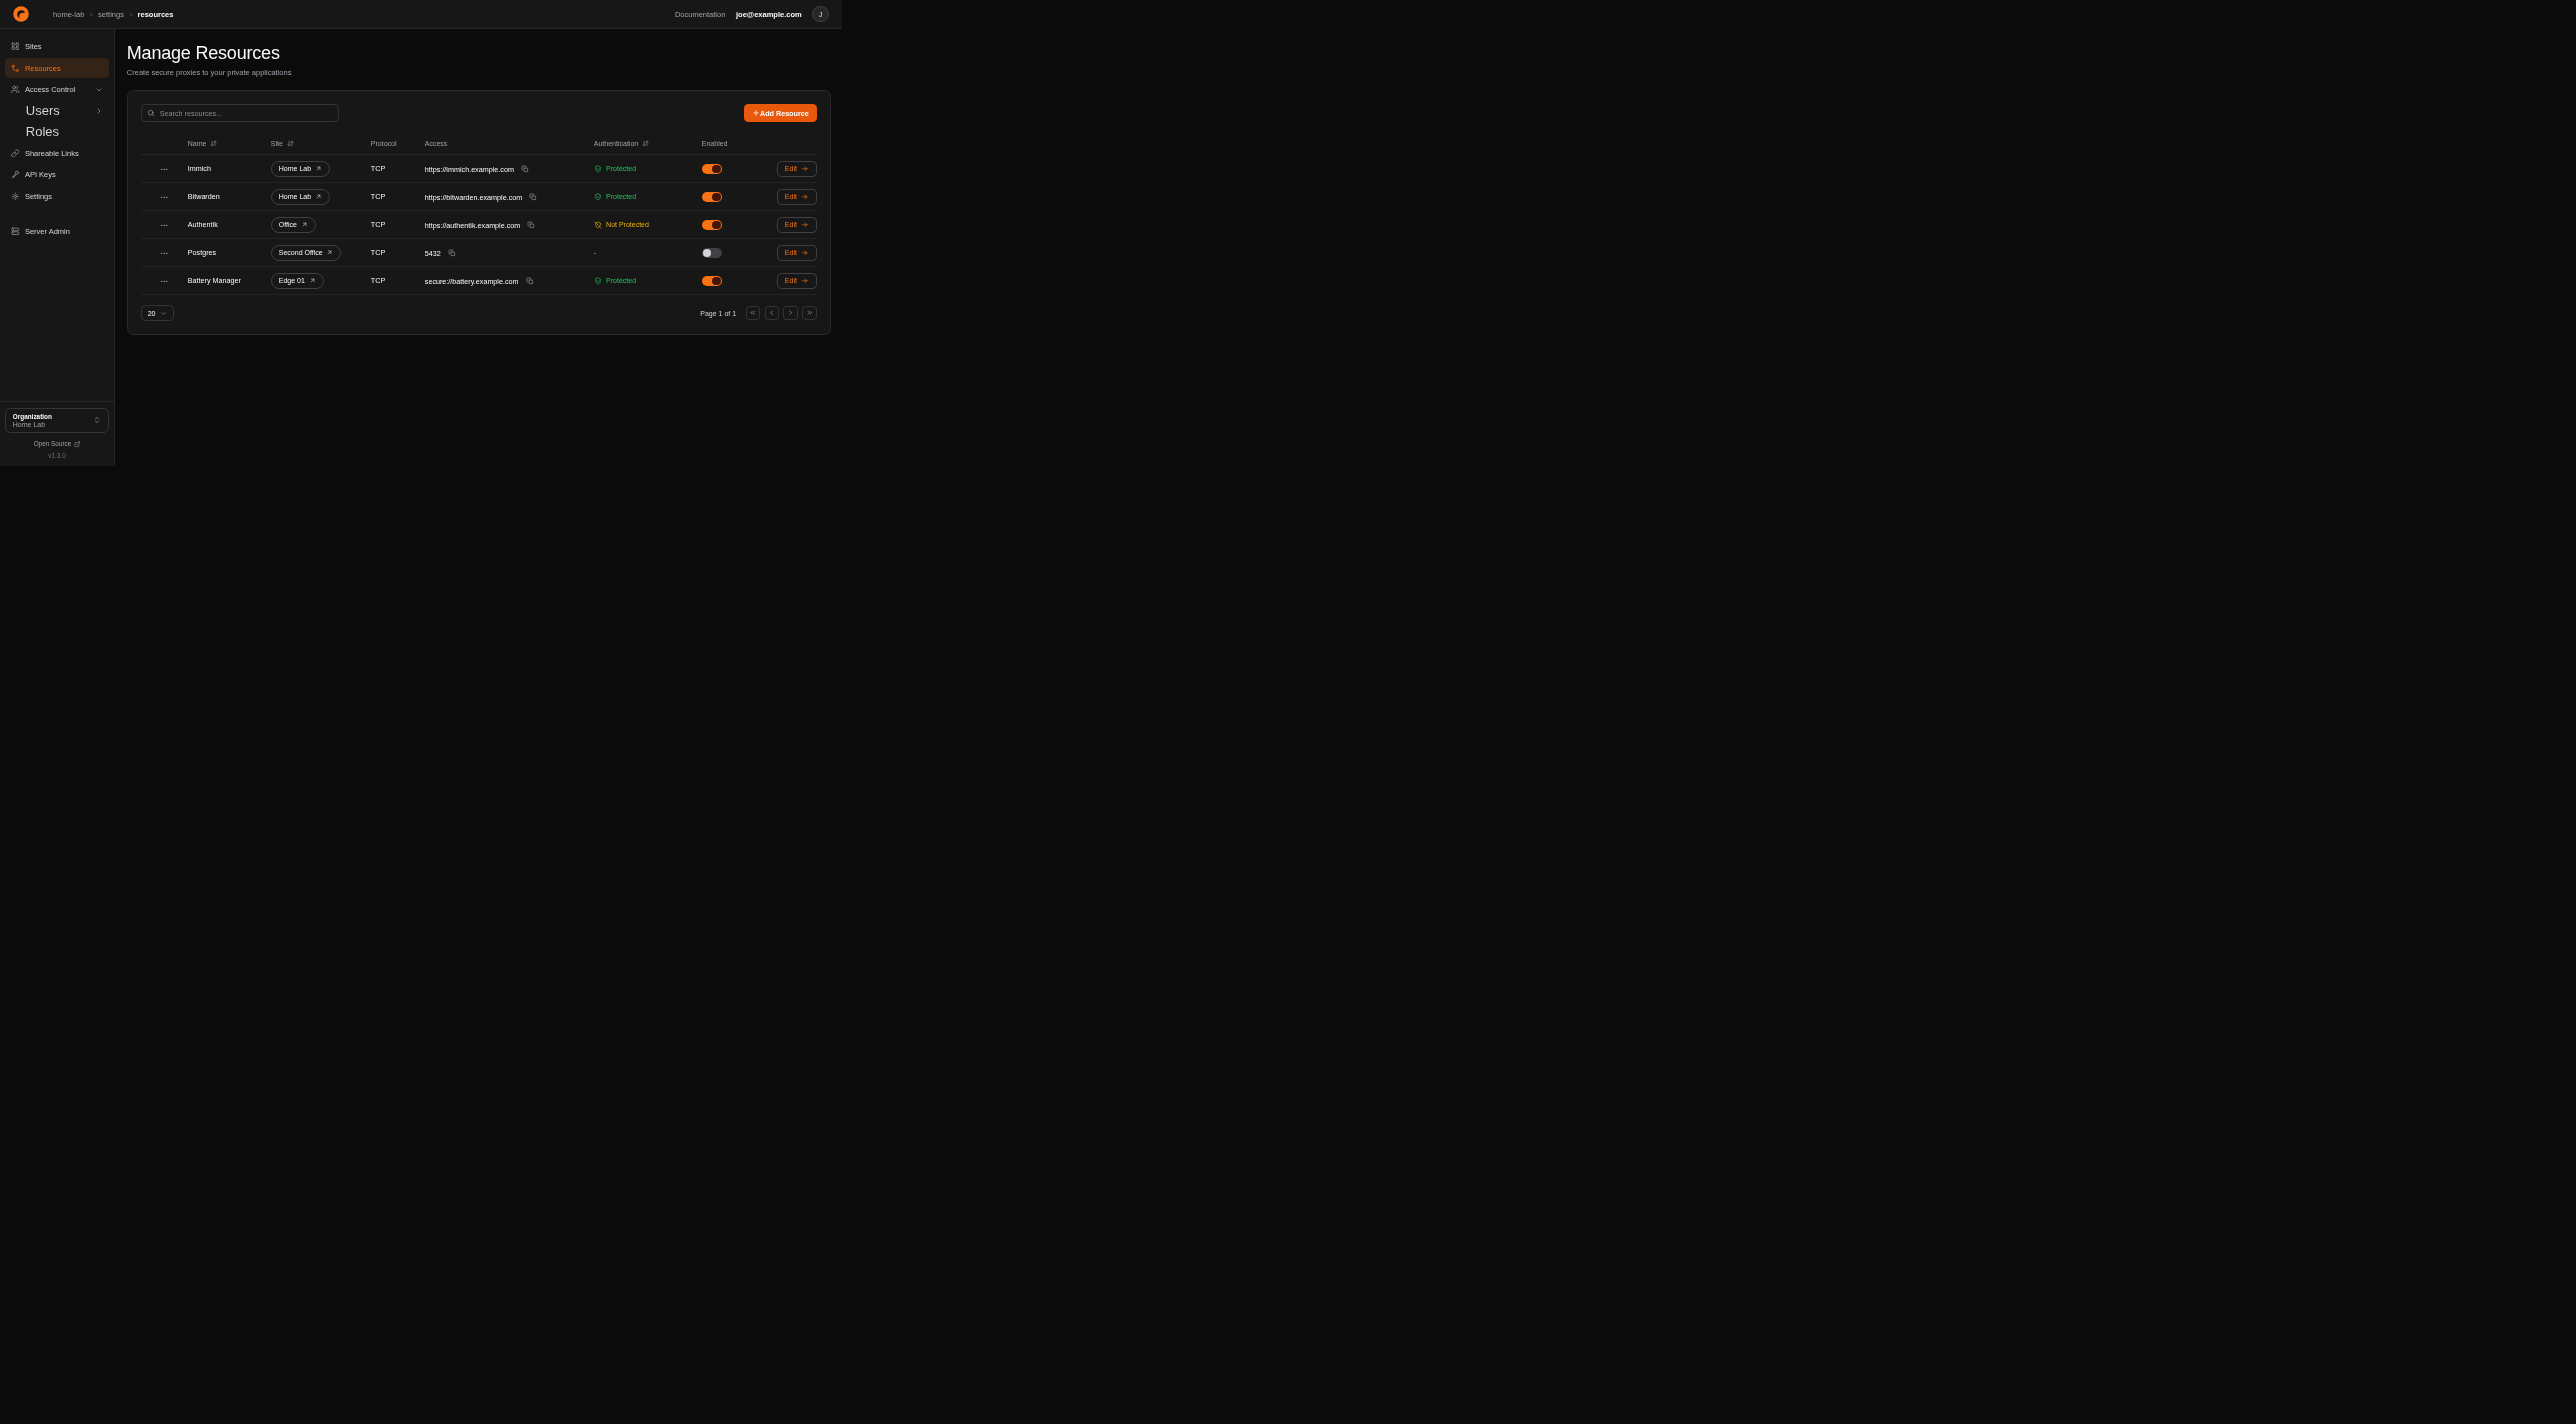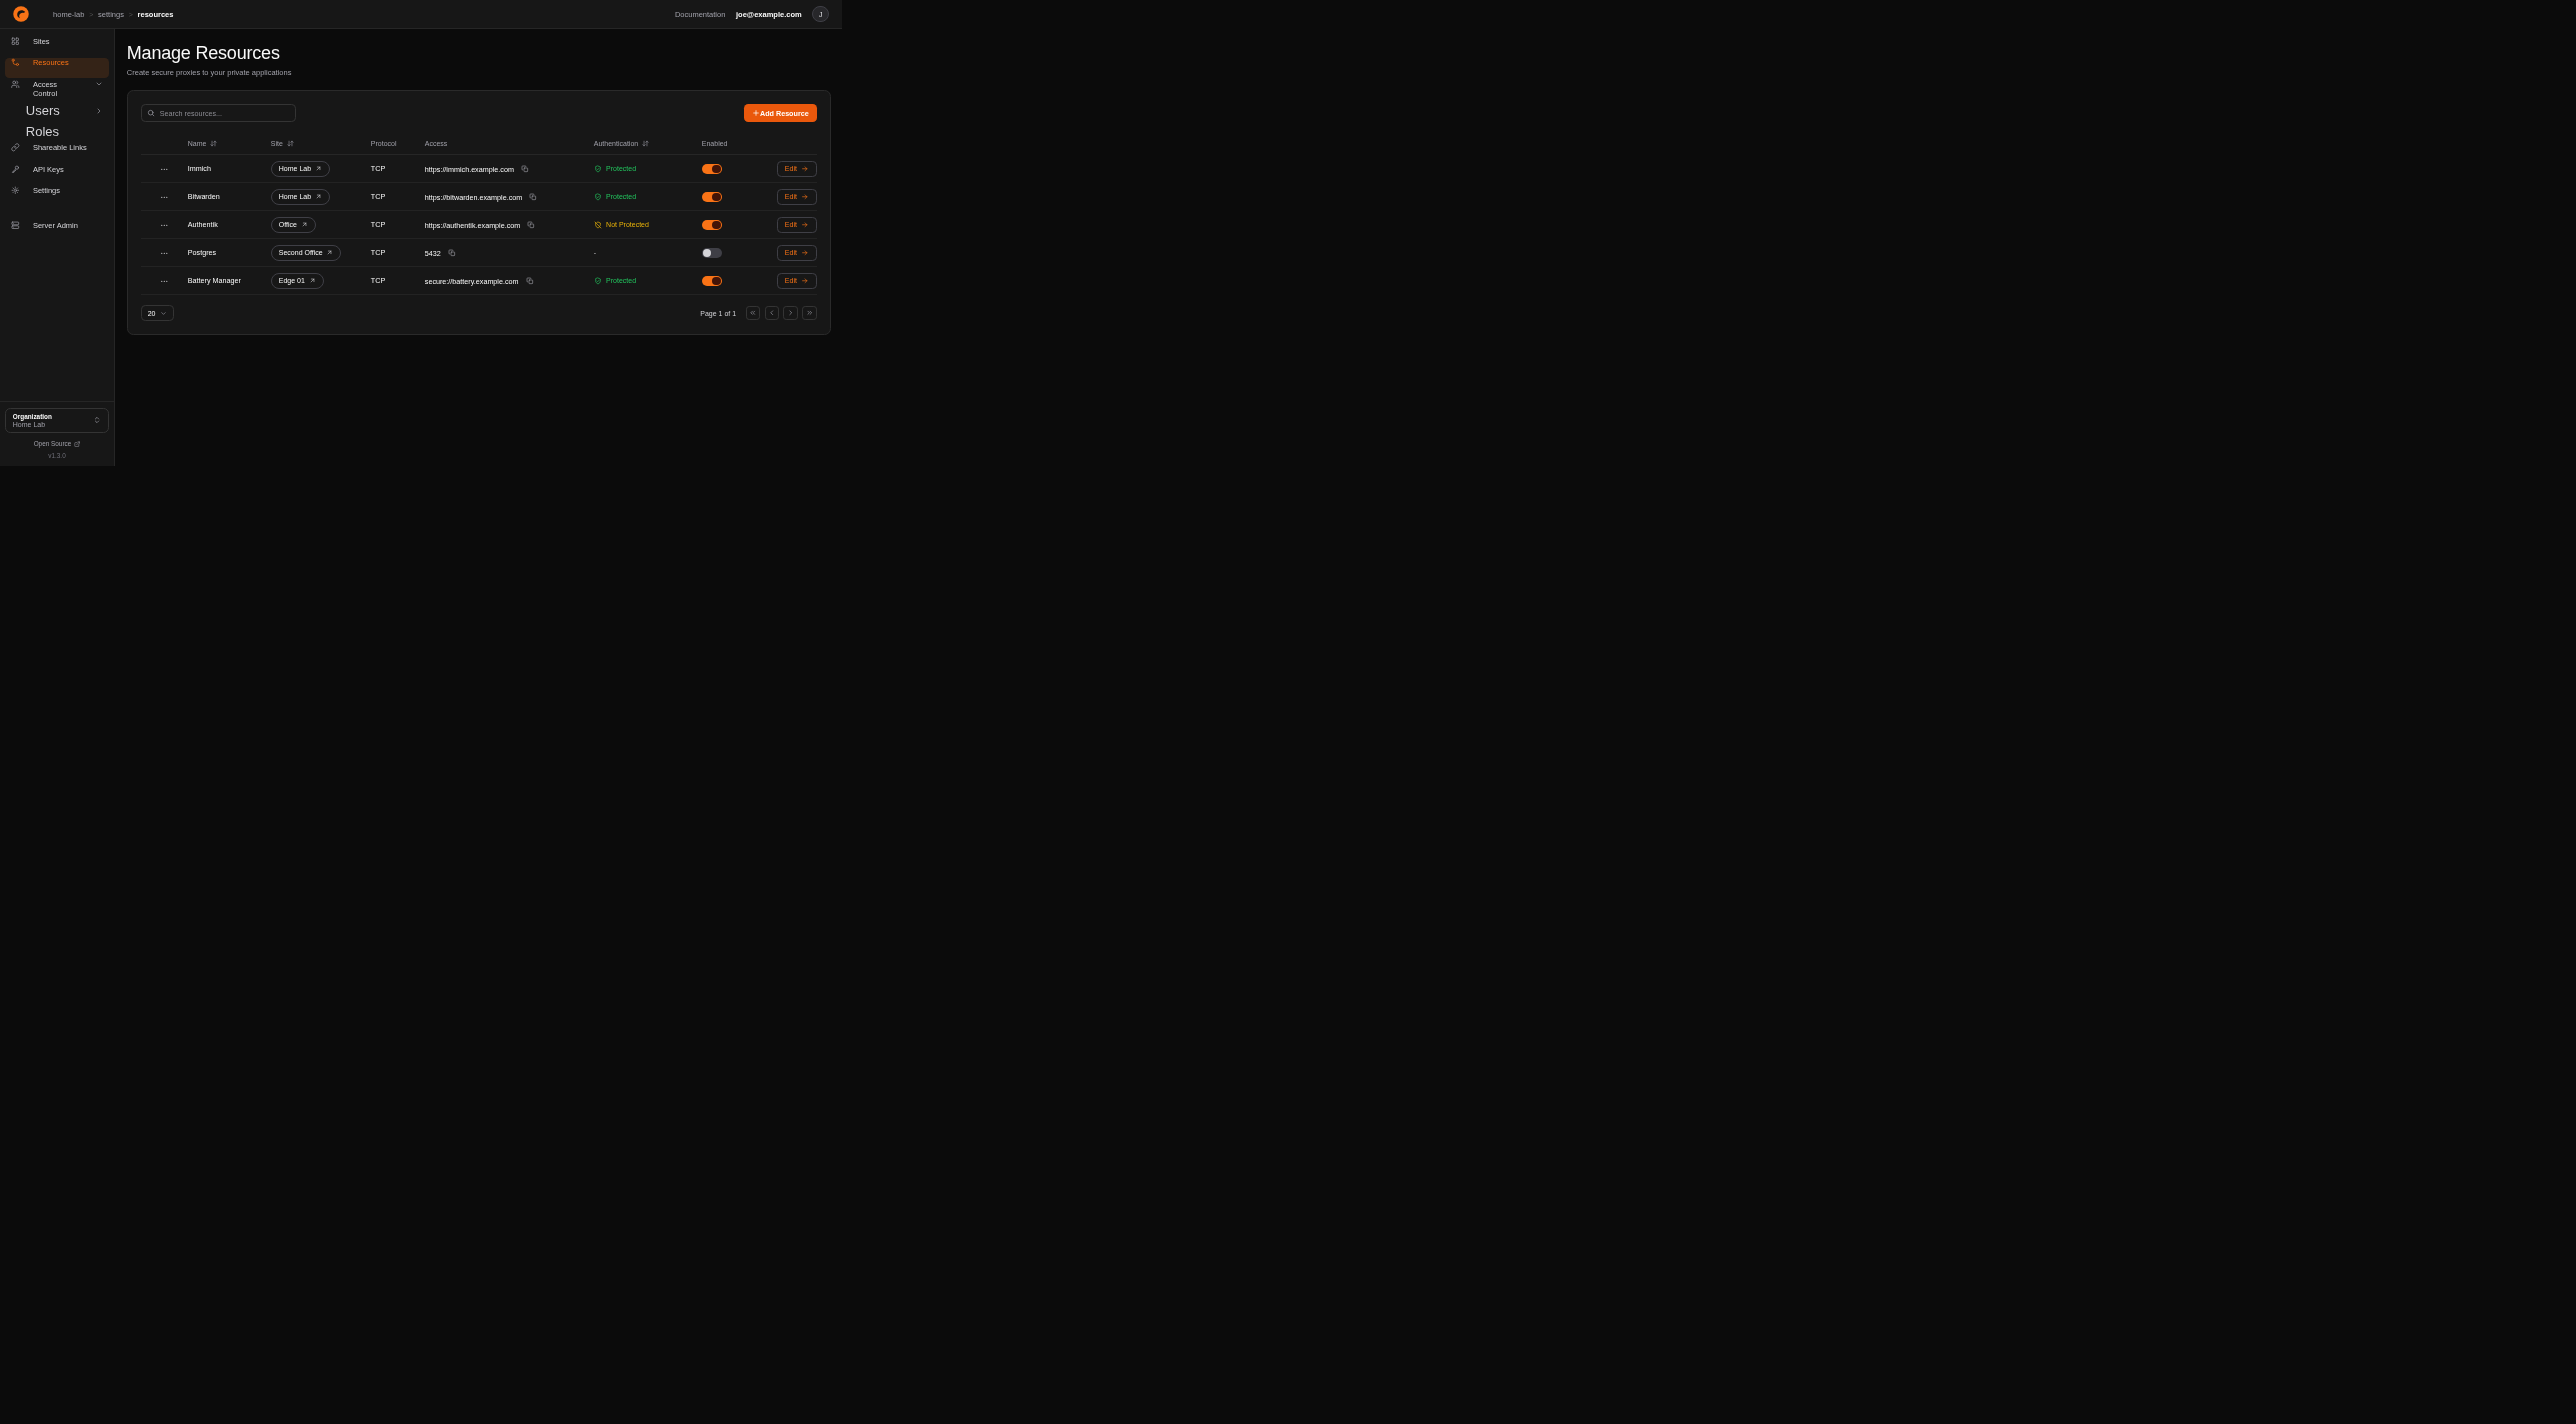--- a/index.html
+++ b/index.html
@@ -32,21 +32,21 @@
   .crumb.current{color:var(--txt);font-weight:700}
   .topbar-right{margin-left:auto;display:flex;align-items:center;gap:10.7px}
   .doc-link{color:var(--txt2);font-size:7.5px;cursor:pointer}
   .user-email{color:var(--txt);font-weight:700;font-size:7.5px}
   .avatar{width:16.6px;height:16.6px;border-radius:50%;background:#27272a;border:0.5px solid #3f3f46;display:flex;align-items:center;justify-content:center;font-size:7px;color:#e4e4e7;cursor:pointer}
 
   
   .shell{flex:1;display:flex;min-height:0}
   .sidebar{flex:none;width:115px;background:var(--panel);border-right:0.5px solid var(--border);display:flex;flex-direction:column}
   .nav{padding:7.5px 5.4px;display:flex;flex-direction:column;gap:1.6px;flex:1}
-  .nav-item{display:flex;align-items:flex-start;gap:13px;height:20px;padding:0 5.9px;border-radius:4.3px;color:#d4d4d8;font-size:7.5px;cursor:pointer}
+  .nav-item{display:flex;align-items:center;gap:5px;height:20px;padding:0 5.9px;border-radius:4.3px;color:#d4d4d8;font-size:7.5px;cursor:pointer}
   .nav-item svg{color:var(--txt2)}
   .nav-item.active{background:rgba(249,115,22,.13);color:var(--accent)}
   .nav-item.active svg{color:var(--accent)}
   .nav-item .trail{margin-left:auto;color:var(--txt2)}
   .nav-sub{display:flex;align-items:center;height:19.3px;padding:0 5.9px 0 20.4px;border-radius:4.3px;color:#d4d4d8;font-size:13px;cursor:pointer}
   .nav-sub .trail{margin-left:auto;color:var(--txt2)}
   .nav-gap{height:11.8px}
 
   .sidebar-footer{border-top:0.5px solid var(--border);padding:6.4px 5.4px 7.5px}
   .org-select{display:flex;align-items:center;justify-content:space-between;border:0.5px solid #343434;border-radius:5.4px;padding:3.8px 6.4px;cursor:pointer}
@@ -56,21 +56,21 @@
   .open-source{display:flex;align-items:center;justify-content:center;gap:2.7px;margin-top:7.5px;color:var(--txt2);font-size:6.4px;cursor:pointer}
   .version{text-align:center;margin-top:4.3px;color:var(--txt3);font-size:6.4px}
 
   
   .main{flex:1;min-width:0;overflow:auto;background:var(--bg);padding:14px 11.3px 14px 11.8px}
   .page-title{font-size:18px;font-weight:400;letter-spacing:-0.2px;color:var(--txt)}
   .page-subtitle{margin-top:3.8px;font-size:7.5px;color:var(--txt2)}
 
   .card{margin-top:13.4px;background:var(--panel);border:0.5px solid #2a2a2a;border-radius:6.4px;padding:13px}
   .card-toolbar{display:flex;align-items:center;justify-content:space-between}
-  .search-wrap{position:relative;width:155px}
+  .search-wrap{position:relative;width:198px}
   .search-wrap svg{position:absolute;left:5.9px;top:4.8px;color:var(--txt2)}
   .search-input{width:100%;height:18px;background:transparent;border:0.5px solid #343434;border-radius:4.3px;color:var(--txt);font-size:7.2px;padding:0 6.4px 0 18px;outline:none;font-family:inherit}
   .search-input::placeholder{color:#8b8b92}
   .add-btn{display:flex;align-items:center;gap:0;height:18px;padding:0 8px;border-radius:4.3px;background:var(--accent-button);color:#fff;font-size:7.2px;font-weight:700}
 
   
   .tgrid{display:grid;grid-template-columns:47px 83px 100px 54px 169px 108px 73px minmax(0,1fr);align-items:center}
   .thead{margin-top:10.7px;height:22.6px;color:var(--txt2);font-size:7px;border-bottom:0.5px solid var(--border)}
   .th{display:flex;align-items:center;gap:3.8px}
   .th.sortable{cursor:pointer}

